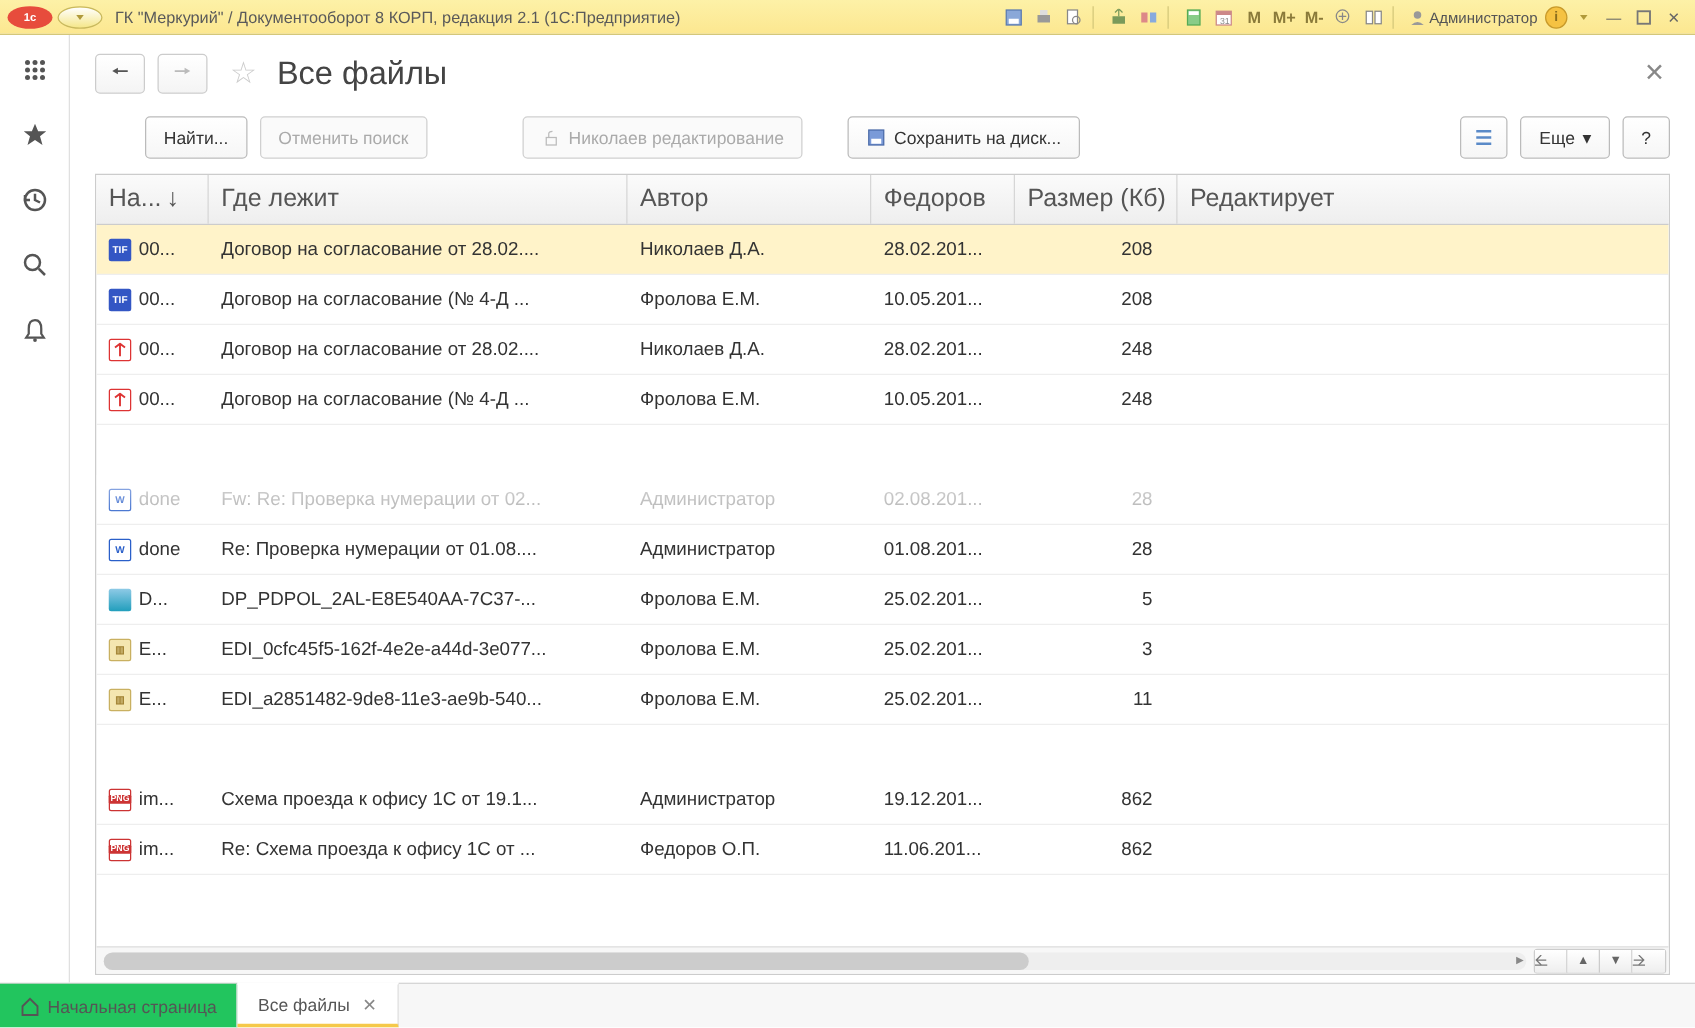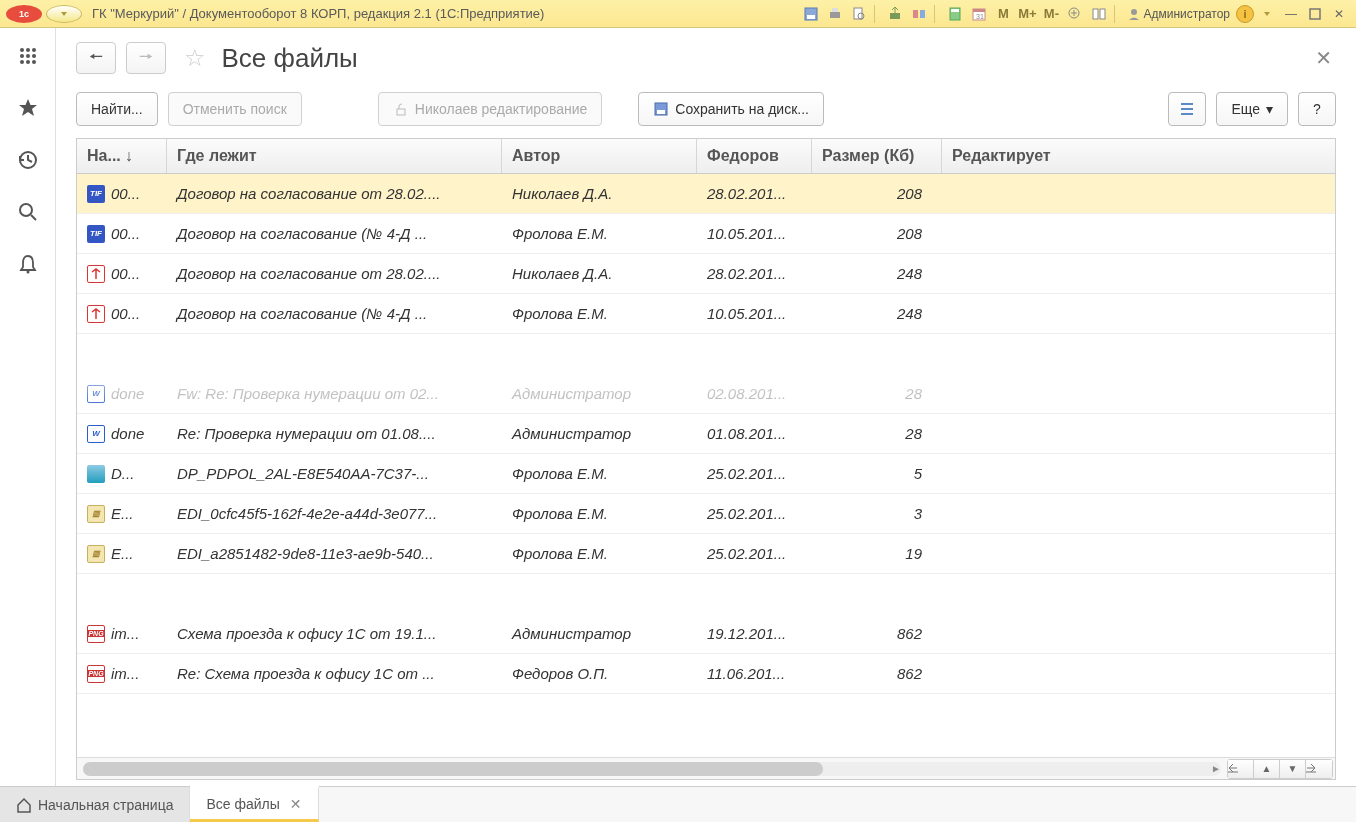--- a/index.html
+++ b/index.html
@@ -23,40 +23,40 @@
 .sidebar .sb-item { width:28px; height:28px; display:flex; align-items:center; justify-content:center; color:#555; cursor:pointer; }
 .content { flex:1; background:#fff; display:flex; flex-direction:column; padding: 14px 20px 6px 20px; position:relative;}
 
 .page-header { display:flex; align-items:center; gap:10px; margin-bottom:18px; }
 .nav-btn { width:40px; height:32px; border:1px solid #ccc; border-radius:4px; background:linear-gradient(#fff,#f4f4f4); display:flex; align-items:center; justify-content:center; font-size:16px; color:#555; cursor:pointer;}
 .nav-btn.disabled { color:#bbb; }
 .fav-star { font-size:24px; color:#ccc; margin-left:8px;}
 .page-title { font-size:26px; color:#444; margin-left:6px; }
 .close-x { margin-left:auto; font-size:20px; color:#888; cursor:pointer; padding:4px;}
 
-.toolbar { display:flex; gap:10px; margin-bottom:12px; align-items:center; }
+.toolbar { display:flex; gap:10px; margin-bottom:12px; align-items:center;margin-left:40px; }
 .tbtn { height:34px; border:1px solid #bbb; border-radius:4px; background:linear-gradient(#fff,#f6f6f6); padding:0 14px; display:flex; align-items:center; gap:6px; font-size:14px; cursor:pointer; color:#333;}
 .tbtn.disabled { color:#aaa; border-color:#d0d0d0; background:#fafafa; }
 .tbtn .ico { width:16px; height:16px; display:inline-flex; align-items:center; justify-content:center; font-size:13px;}
 .toolbar .grow { flex:1; }
 .tbtn.sq { width:38px; padding:0; justify-content:center;}
 
 
 .table-wrap { border:1px solid #ccc; flex:1; display:flex; flex-direction:column; overflow:hidden; }
 .thead { display:flex; background:linear-gradient(#fbfbfb,#eeeeee); border-bottom:1px solid #ccc; }
-.th { padding:8px 10px; font-size:16px; color:#555; border-right:1px solid #d6d6d6; overflow:hidden; text-overflow:ellipsis; white-space:nowrap; display:flex; align-items:center; gap:4px;font-weight:bold;}
+.th { padding:8px 10px; font-size:20px; color:#555; border-right:1px solid #d6d6d6; overflow:hidden; text-overflow:ellipsis; white-space:nowrap; display:flex; align-items:center; gap:4px;}
 .th:last-child { border-right:none; }
 .col-name { width: 90px; }
 .col-path { width: 335px; }
 .col-author { width: 195px; }
 .col-created { width: 115px; }
 .col-size { width: 130px; text-align:right; justify-content:flex-start;}
 .col-edit { flex:1; }
 
-.tbody { flex:1; overflow:hidden;font-style:italic; }
+.tbody { flex:1; overflow:hidden; }
 .trow { display:flex; border-bottom:1px solid #eee; height:40px; align-items:center; }
 .trow.selected { background:#fff3c9; }
 .trow.faded { color:#aaa; position:relative;}
 .trow.faded::before { content:""; position:absolute; inset:0; background:linear-gradient(rgba(255,255,255,0.6),rgba(255,255,255,0));}
 .gap-row { height:40px; }
 .td { padding:6px 10px; font-size:15px; overflow:hidden; text-overflow:ellipsis; white-space:nowrap; }
 .td.col-name { display:flex; align-items:center; gap:6px; }
 .td.col-size { text-align:right; padding-right:20px; }
 .file-ico { width:18px; height:18px; border-radius:2px; display:inline-flex; align-items:center; justify-content:center; font-size:8px; font-weight:bold; color:#fff; flex-shrink:0;}
 .ico-tif { background:#3356c4; }
@@ -71,21 +71,21 @@
 .hscroll { flex:1; height:14px; background:#eee; border-radius:7px; margin:0 6px; position:relative;}
 .hscroll .thumb { position:absolute; left:0; top:0; bottom:0; width:65%; background:#ccc; border-radius:7px;}
 .hscroll .arrow-l, .hscroll .arrow-r { position:absolute; top:0; bottom:0; width:14px; display:flex;align-items:center;justify-content:center; color:#888; font-size:10px;}
 .hscroll .arrow-l{left:-2px;} .hscroll .arrow-r{right:-2px;}
 .nav-group { display:flex; border:1px solid #ccc; border-radius:3px; margin-right:2px;}
 .nav-group button { width:26px; height:18px; border:none; border-right:1px solid #ccc; background:linear-gradient(#fff,#eee); font-size:10px; color:#666; cursor:pointer;}
 .nav-group button:last-child{border-right:none;}
 
 
 .bottom-tabs { height:36px; border-top:1px solid #ccc; display:flex; align-items:stretch; background:#f7f7f7;}
-.btab { display:flex; align-items:center; gap:6px; padding:0 16px; font-size:14px; color:#555; border-right:1px solid #ddd; cursor:pointer; background:#e5e5e5;}
+.btab { display:flex; align-items:center; gap:6px; padding:0 16px; font-size:14px; color:#555; border-right:1px solid #ddd; cursor:pointer; background:#22c55e;}
 .btab.active { background:#fff; border-top:2px solid #fff; margin-top:-1px; border-bottom:3px solid #f5c94a;}
 .btab .x { color:#888; font-size:14px; margin-left:4px;}
 svg { display:block; }
 </style>
 </head>
 <body>
 
 <div class="titlebar">
   <div class="circle logo">1c</div>
   <div class="circle dropdown-circle">
@@ -387,21 +387,21 @@
             <div class="td col-edit"></div>
           </div>
           <div class="trow">
             <div class="td col-name">
               <div class="file-ico ico-zip">▥</div>
               <span>E...</span>
             </div>
             <div class="td col-path">EDI_a2851482-9de8-11e3-ae9b-540...</div>
             <div class="td col-author">Фролова Е.М.</div>
             <div class="td col-created">25.02.201...</div>
-            <div class="td col-size">19</div>
+            <div class="td col-size">11</div>
             <div class="td col-edit"></div>
           </div>
           <div class="gap-row"></div>
           <div class="trow">
             <div class="td col-name">
               <div class="file-ico ico-png">
                 <span>PNG</span>
               </div>
               <span>im...</span>
             </div>

